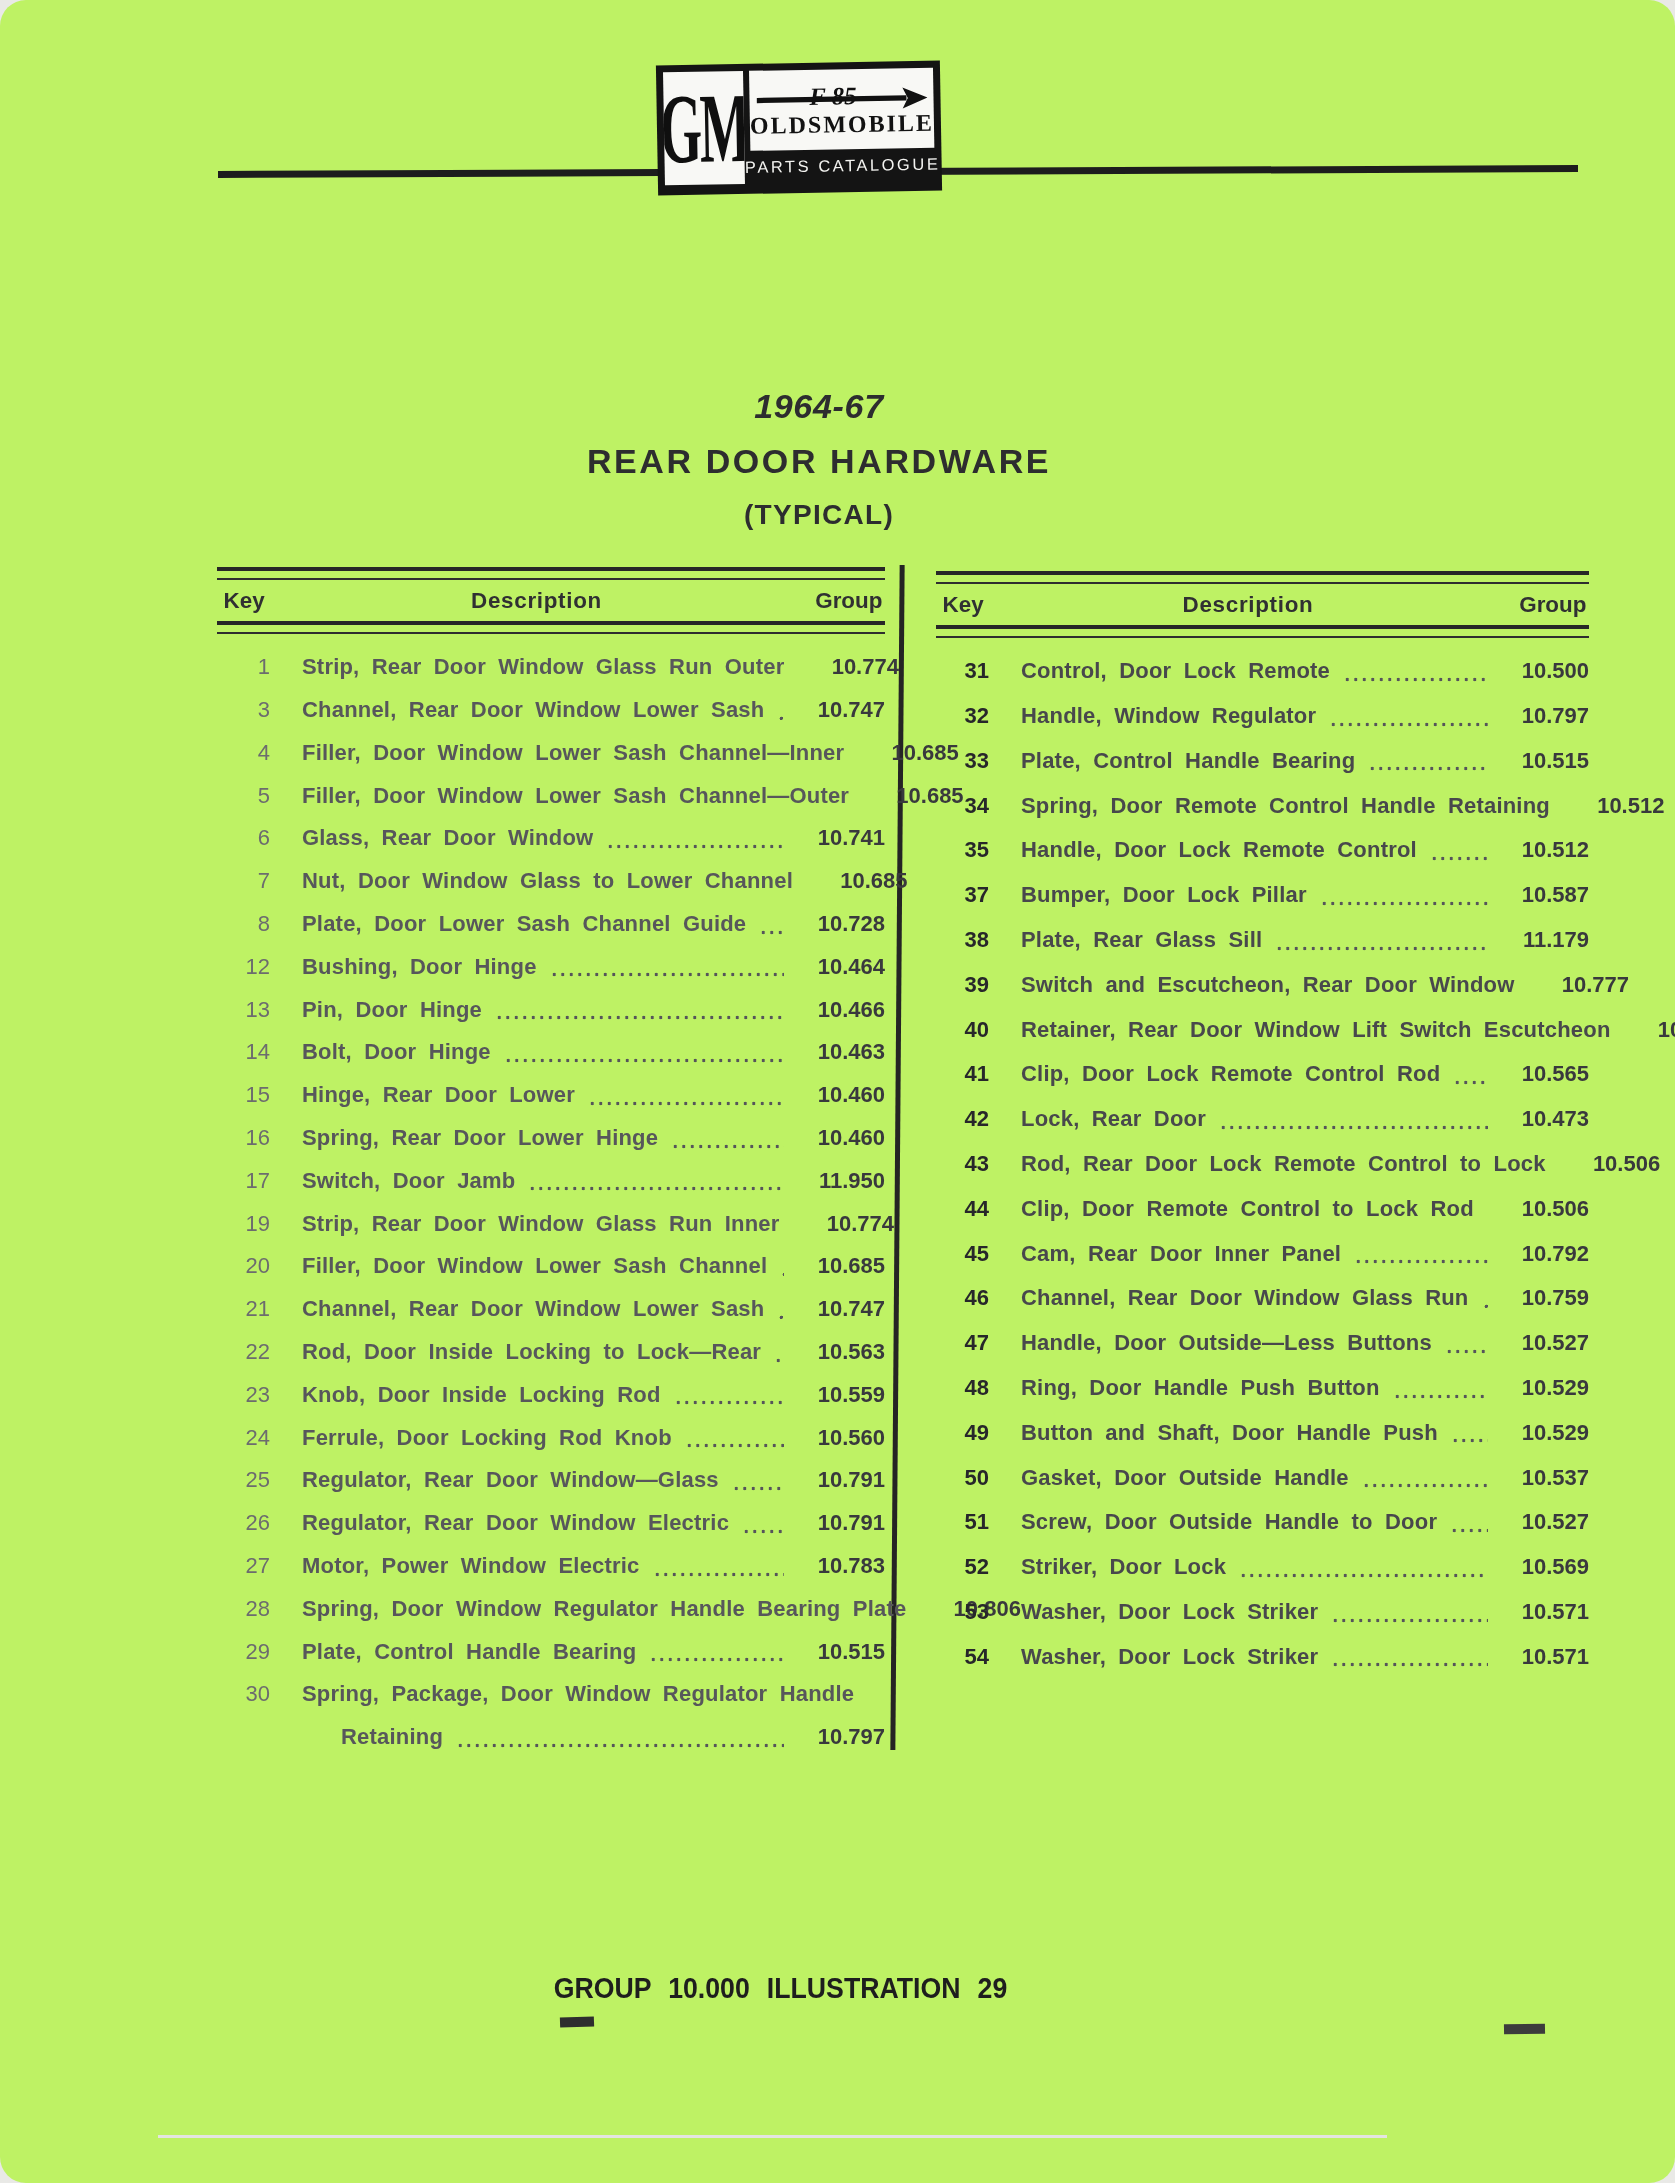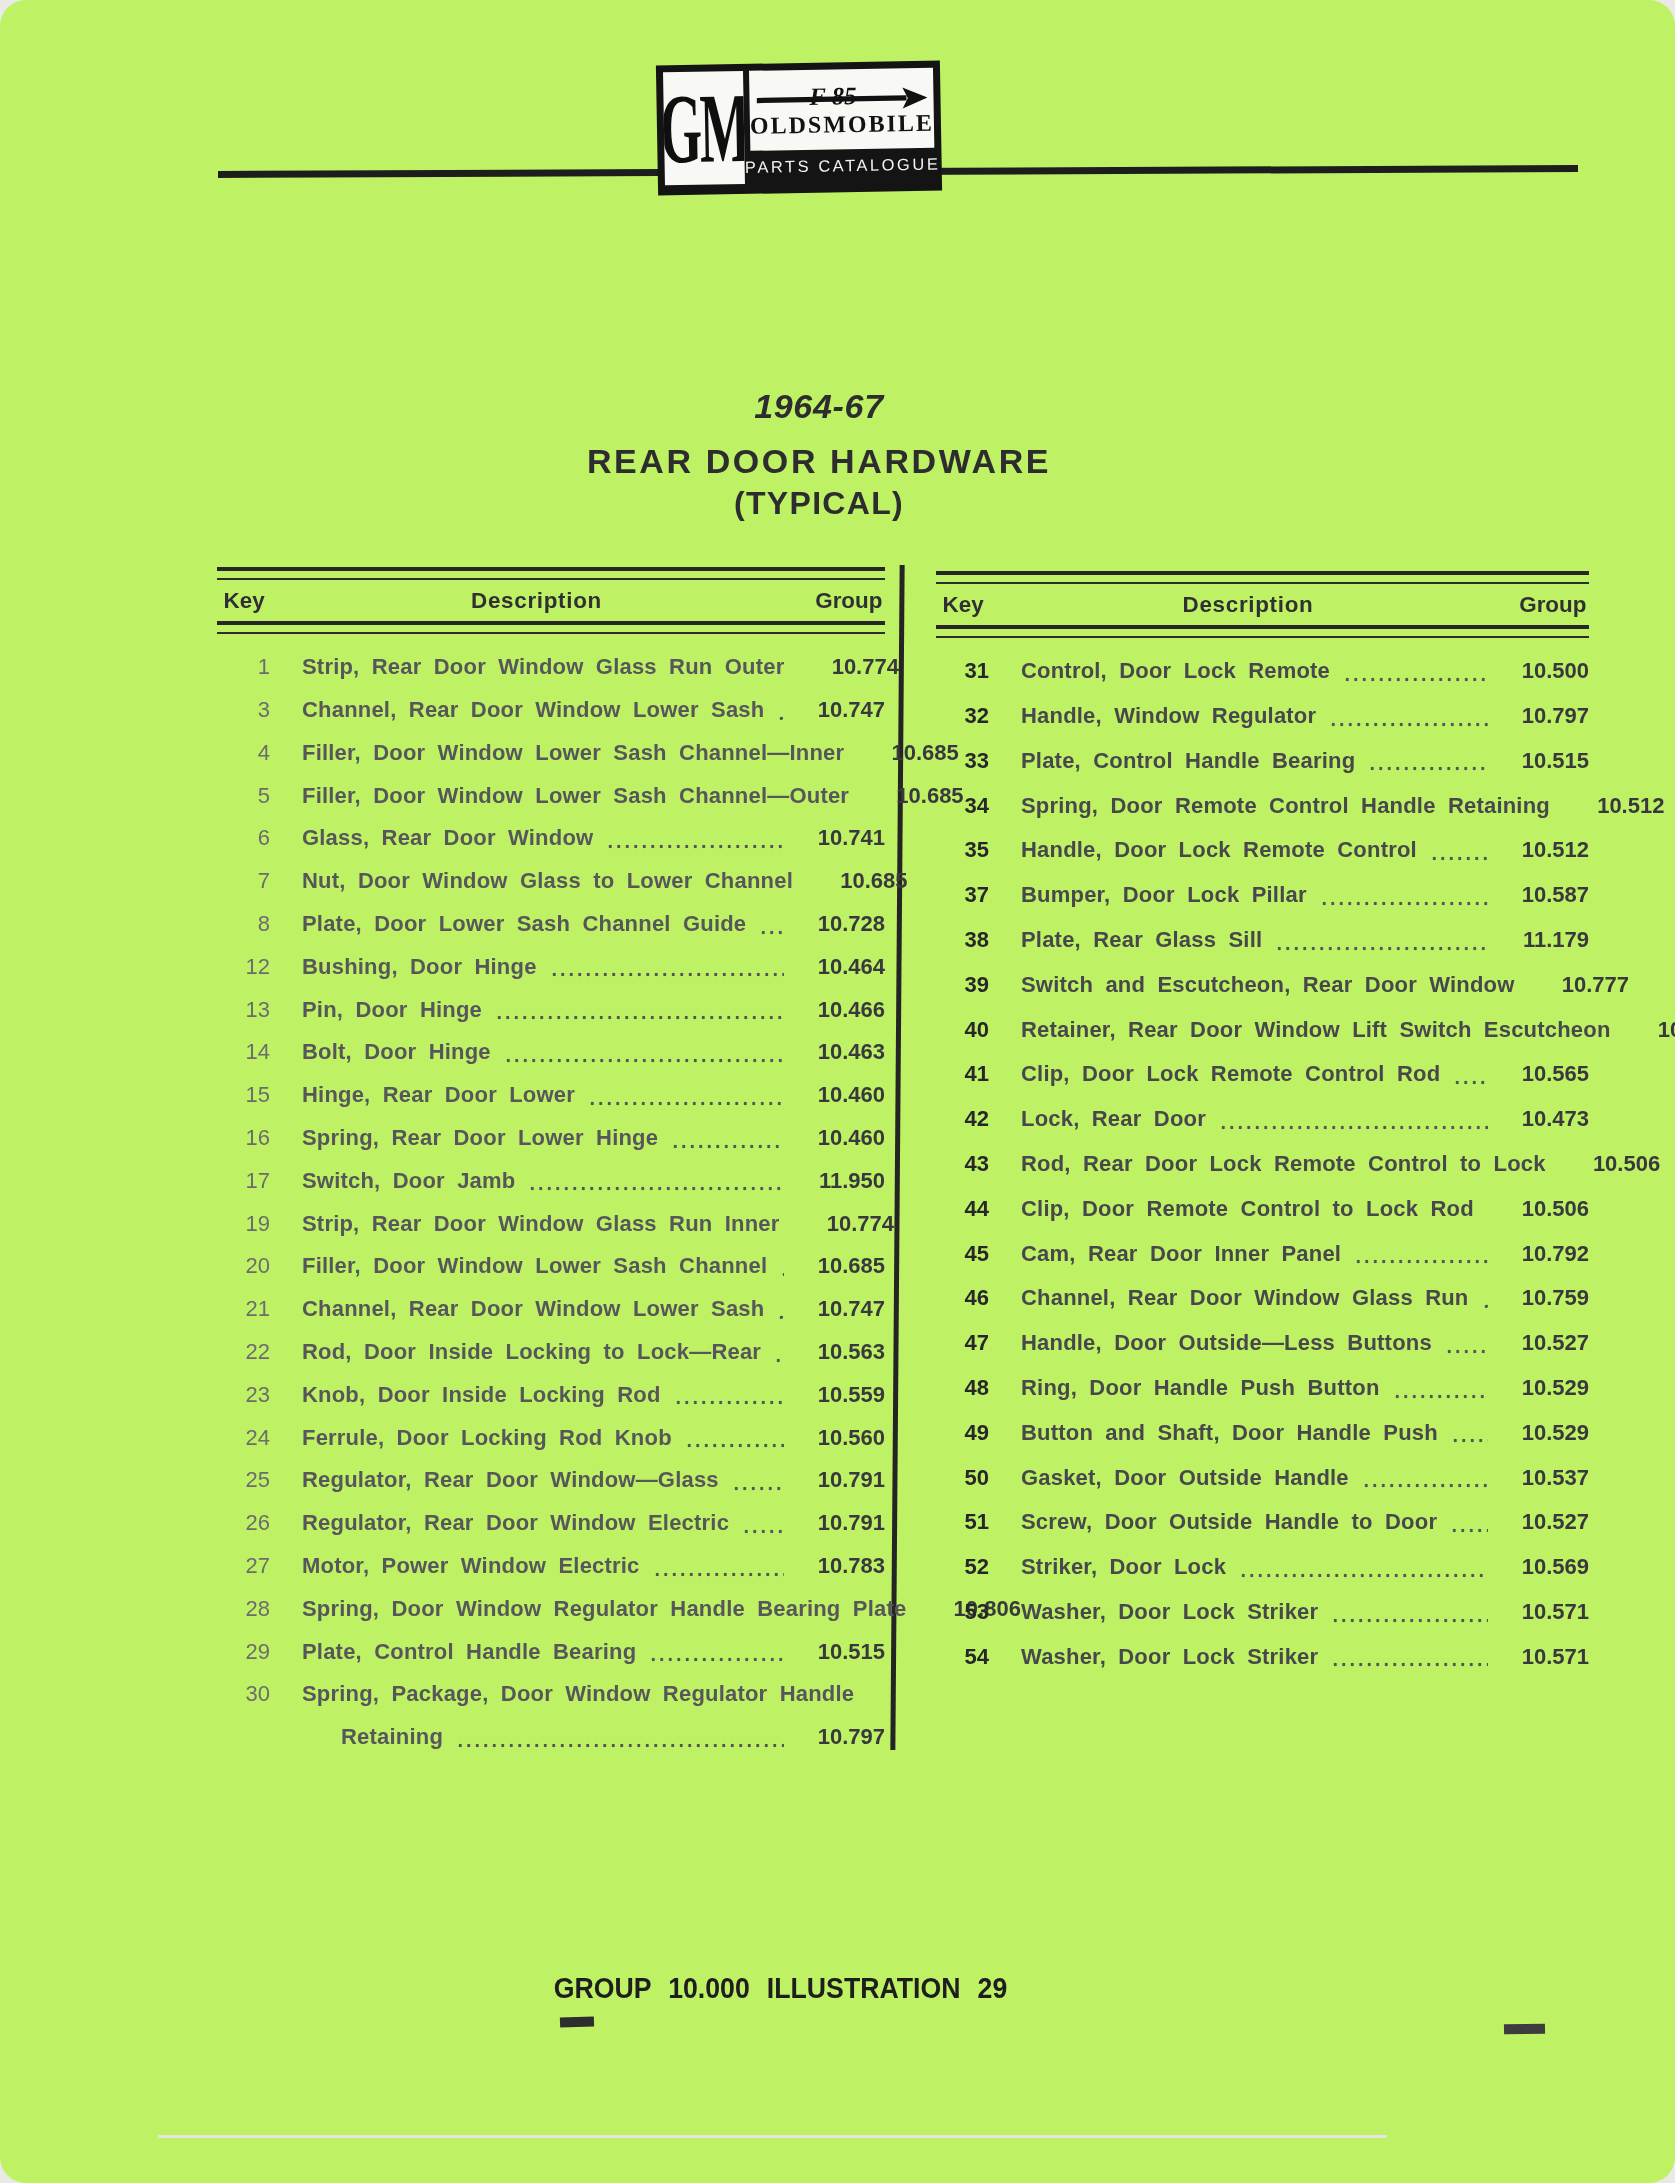--- a/index.html
+++ b/index.html
@@ -23,21 +23,21 @@
   .f85-wrap{position:relative;height:29px;width:172px;}
   .oldsmobile{font-family:"Liberation Serif",serif;font-weight:700;font-size:24px;line-height:25px;
               letter-spacing:2px;color:#121212;white-space:nowrap;}
   .parts{height:33px;display:flex;align-items:center;justify-content:center;color:#f3f3f0;
          font-size:16.4px;letter-spacing:2.6px;font-weight:400;white-space:nowrap;}
 
   
   .title-block{position:absolute;left:523px;top:387px;width:592px;text-align:center;color:#2d2d2f;}
   .title-years{font-size:34px;font-weight:700;letter-spacing:0.7px;font-style:italic;}
   .title-name{margin-top:16px;font-size:34px;font-weight:700;letter-spacing:2.6px;white-space:nowrap;}
-  .title-typical{margin-top:4px;font-size:32px;font-weight:700;letter-spacing:1.3px;}
+  .title-typical{margin-top:18px;font-size:28px;font-weight:700;letter-spacing:1.3px;}
 
   
   .tbl{position:absolute;top:567px;}
   .tbl-left{left:217px;width:668px;}
   .tbl-right{left:936px;width:653px;top:571px;}
   .rule2{height:6.6px;border-top:4px solid #272727;border-bottom:2.6px solid #2e2e2e;}
   .thead{display:flex;align-items:baseline;padding:8.5px 0 7.2px;font-weight:700;color:#303032;font-size:22.4px;justify-content:flex-end;}
   .th-key{width:79px;padding-left:6.6px;}
   .th-desc{flex:1;text-align:center;letter-spacing:0.7px;}
   .th-group{width:112px;text-align:right;padding-right:2.6px;}

